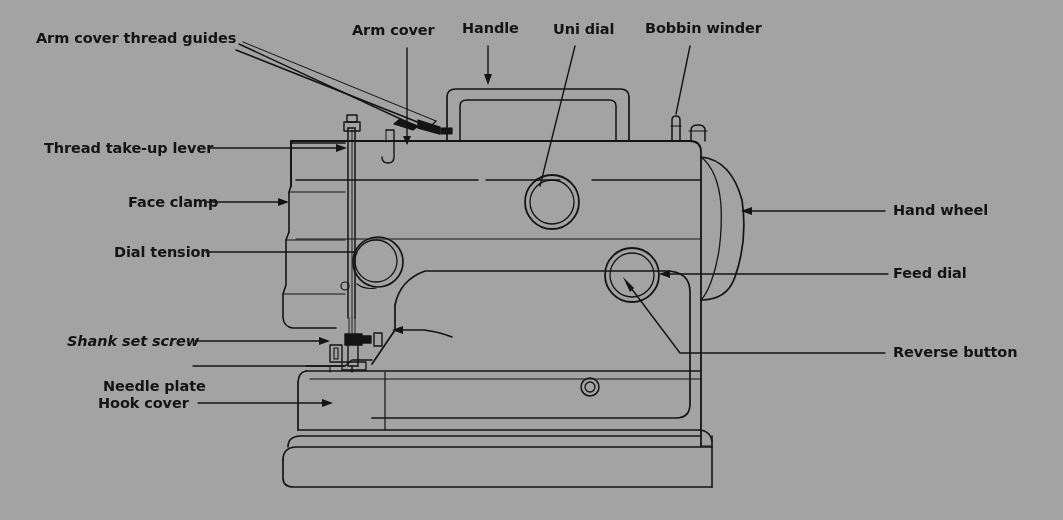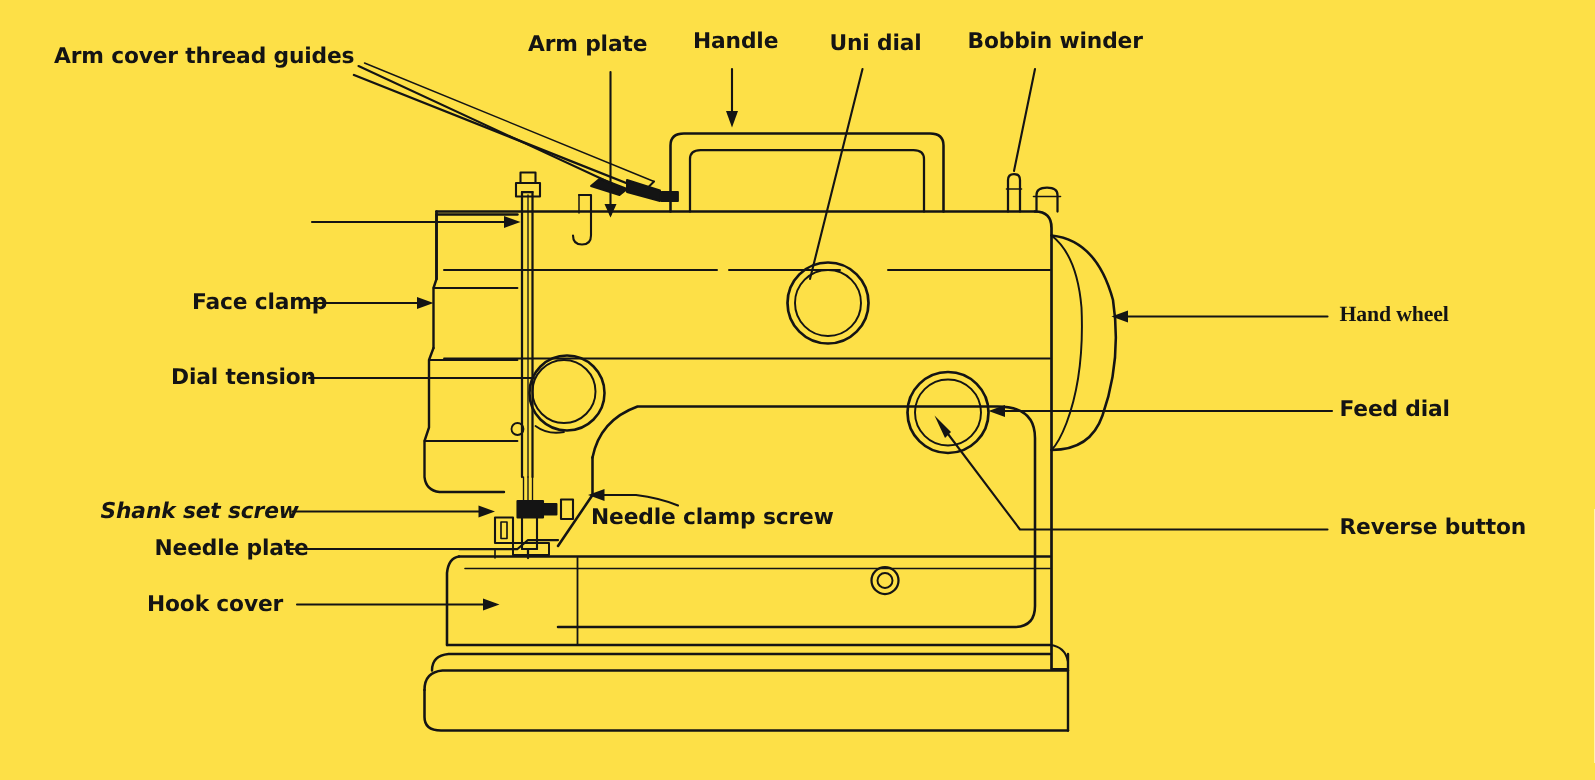--- a/index.html
+++ b/index.html
@@ -4,21 +4,21 @@
 <style>
   html, body {
     margin: 0;
     padding: 0;
     background: #ffffff;
   }
   #root {
     position: relative;
     width: 1063px;
     height: 520px;
-    background: #fde047;
+    background: #a3a3a3;
     overflow: hidden;
     font-family: "DejaVu Sans", sans-serif;
   }
   #diagram-svg {
     position: absolute;
     left: 0;
     top: 0;
     width: 1063px;
     height: 520px;
   }
@@ -233,31 +233,31 @@
         <path d="M 670 270 L 659 274 L 670 278" fill="#141414" stroke="none"></path>
 
         <path d="M 885 353 L 680 353 L 628 284"></path>
         <path d="M 623 277 L 634 288 L 630 292 Z" fill="#141414" stroke="none"></path>
       </g>
 
     </g>
   </svg>
 
   <div class="lbl" style="left:36px;  top:31px;">Arm cover thread guides</div>
-  <div class="lbl" style="left:352px; top:23px;">Arm plate</div>
+  <div class="lbl" style="left:352px; top:23px;">Arm cover</div>
   <div class="lbl" style="left:462px; top:21px;">Handle</div>
   <div class="lbl" style="left:553px; top:22px;">Uni dial</div>
   <div class="lbl" style="left:645px; top:21px;">Bobbin winder</div>
 
+  <div class="lbl" style="left:44px;  top:141px;">Thread take-up lever</div>
   <div class="lbl" style="left:128px; top:195px;">Face clamp</div>
   <div class="lbl" style="left:114px; top:245px;">Dial tension</div>
 
   <div class="lbl" style="left:67px;  top:334px;font-style:italic;">Shank set screw</div>
-  <div class="lbl" style="left:103px; top:359px;">Needle plate</div>
+  <div class="lbl" style="left:103px; top:379px;">Needle plate</div>
   <div class="lbl" style="left:98px; top:396px;">Hook cover</div>
 
-  <div class="lbl" style="left:394px; top:338px;">Needle clamp screw</div>
-
-  <div class="lbl" style="left:893px; top:203px;font-family:Liberation Serif, serif;">Hand wheel</div>
+
+  <div class="lbl" style="left:893px; top:203px;">Hand wheel</div>
   <div class="lbl" style="left:893px; top:266px;">Feed dial</div>
   <div class="lbl" style="left:893px; top:345px;">Reverse button</div>
 
 </div>
 
 </body></html>

